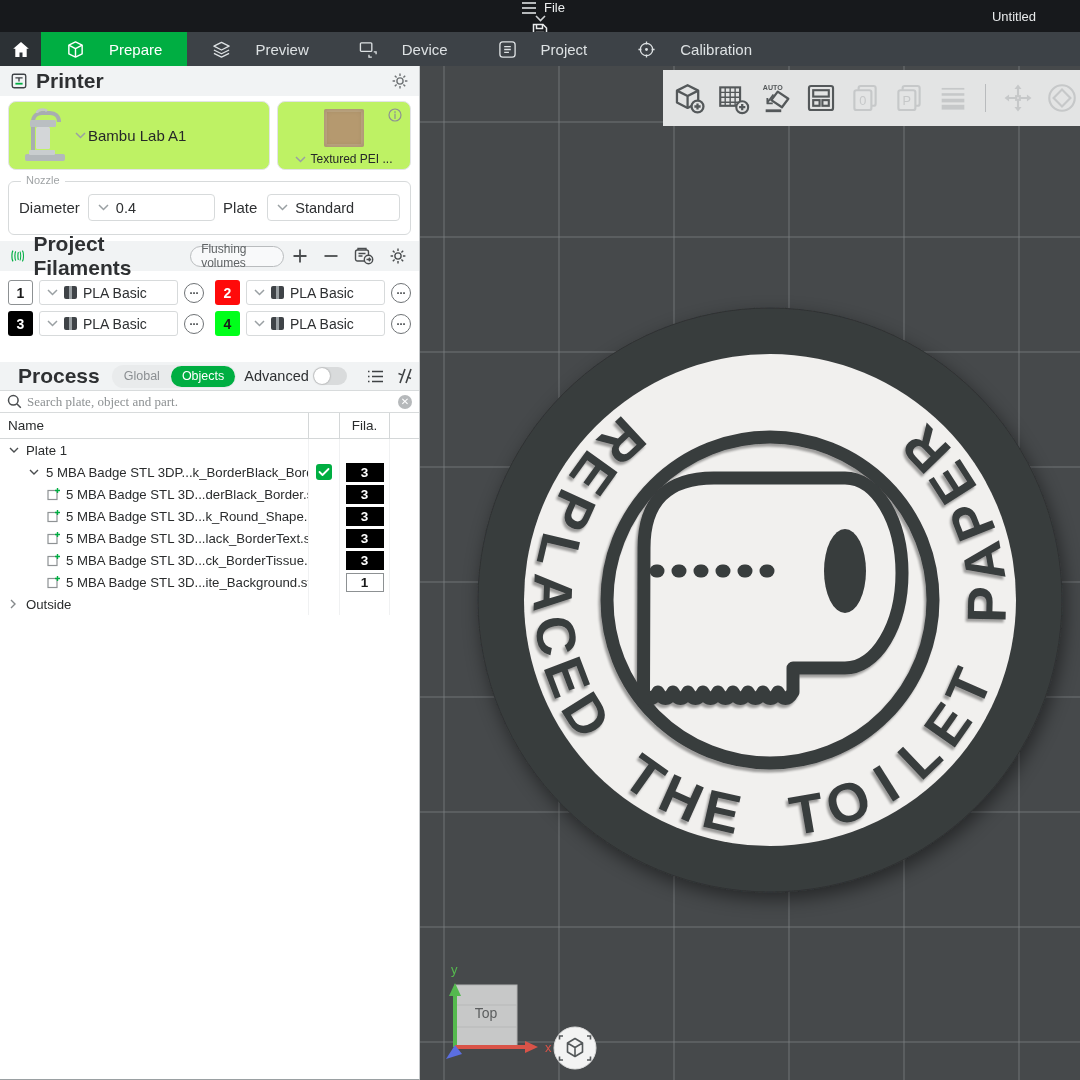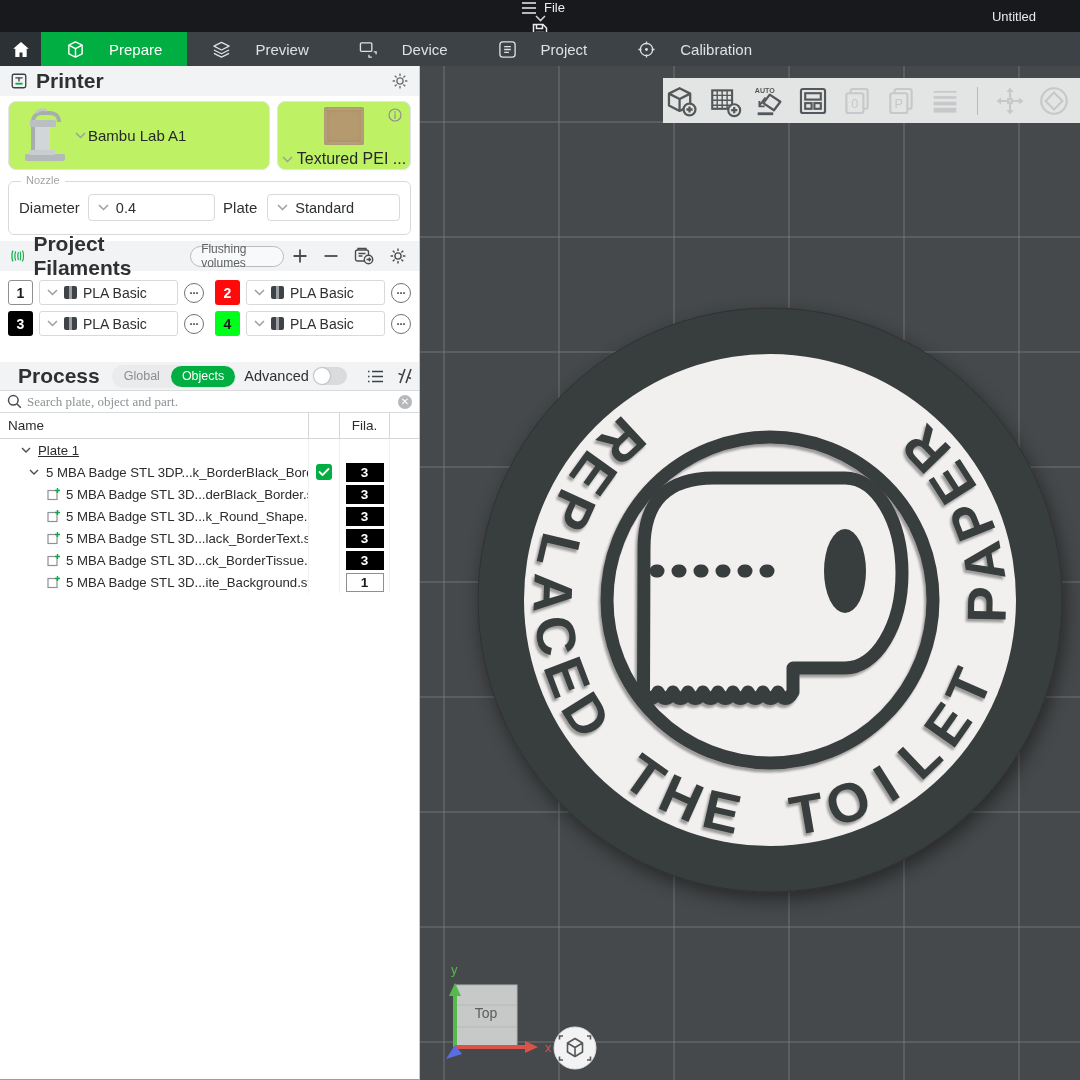--- a/index.html
+++ b/index.html
@@ -33,21 +33,21 @@
   .hdr-ico { display:flex; align-items:center; }
 
   .cards { display:flex; gap:7px; padding:5px 8px 4px; height:78px; }
   .card { border:1px solid #e2e4e6; border-radius:8px; background:#bef264; }
   .printer-card { flex:1; display:flex; align-items:center; gap:2px; padding:2px 8px; }
   .printer-card .pname { font-size:15px; color:#262829; }
   .plate-card { width:134px; position:relative; display:flex; flex-direction:column;
     align-items:center; justify-content:center; padding-top:4px; }
   .plate-thumb { width:40px; height:38px; background:#b5996f; border-radius:2px;
     box-shadow: inset 0 0 0 3px rgba(255,255,255,.12), inset 0 0 6px rgba(0,0,0,.18); }
-  .plate-name { display:flex; align-items:center; gap:4px; font-size:16px; color:#262829; margin-top:5px; }
+  .plate-name { display:flex; align-items:center; gap:4px; font-size:12px; color:#262829; margin-top:5px; }
   .info-badge { position:absolute; top:6px; right:8px; }
 
   .nozzle-fieldset { margin:7px 8px 0; border:1px solid #d7dadb; border-radius:6px;
     padding:12px 10px 13px; display:flex; align-items:center; gap:8px; position:relative; }
   .legend { position:absolute; top:-8px; left:12px; background:#fff; padding:0 5px;
     font-size:11px; color:#a0a4a6; }
   .fld-label { font-size:15px; color:#2e3032; }
   .dd { border:1px solid #d7dadb; border-radius:4px; height:27px; display:flex;
     align-items:center; gap:7px; padding:0 9px; font-size:14.5px; color:#2e3032; background:#fff; }
   .dd-diam { width:136px; } .dd-flow { width:142px; margin-left:2px; }
@@ -99,22 +99,22 @@
   .col-check { width:31px; } .col-fila { width:50px; } .col-extra { width:30px; }
   .tree-header .tr-col { border-left:1px solid #d4d7d8; }
   .tree-row .tr-col { border-left:1px solid #f0f1f2; }
   .fila-badge { min-width:38px; height:19px; display:flex; align-items:center; justify-content:center;
     font-size:13.5px; font-weight:bold; }
   .glyph { width:15px; display:flex; justify-content:center; flex:none; }
 
   
   .viewport { position:absolute; left:420px; top:66px; width:660px; height:1014px; background:#46494b; }
   .vp-canvas { position:absolute; left:0; top:0; }
-  .vp-toolbar { position:absolute; left:243px; top:12px; right:0; height:45px; background:#e3e4e4;
-    display:flex; align-items:center; gap:8px; padding:0 0; overflow:hidden; }
+  .vp-toolbar { position:absolute; left:243px; top:4px; right:0; height:56px; background:#e3e4e4;
+    display:flex; align-items:center; gap:8px; padding:0 8px; overflow:hidden; }
   .tbi { width:36px; height:36px; display:flex; align-items:center; justify-content:center; flex:none; }
   .vp-tb-divider { width:1px; height:28px; background:#b9bbbd; margin:0 6px; flex:none; }
 </style>
 </head>
 <body>
 
 <div class="titlebar">
   <div class="menu-file">
     <svg width="16" height="14" viewBox="0 0 16 14" fill="none" stroke="#eceeef" stroke-width="1.7">
         <path d="M1 2h14M1 7h14M1 12h14"></path>
@@ -373,21 +373,21 @@
   </div>
 
   <div class="tree-header">
     <div class="tr-name" style="padding-left:8px">Name</div>
     <div class="tr-col col-check"></div>
     <div class="tr-col col-fila">Fila.</div>
     <div class="tr-col col-extra"></div>
   </div>
   <div id="tree-rows">
       <div class="tree-row">
-        <div class="tr-name" style="padding-left: 18px; text-decoration: underline;">
+        <div class="tr-name" style="padding-left: 6px;">
           <span class="glyph">
             <svg width="10" height="7" viewBox="0 0 10 7" fill="none" stroke="#4a4d4f" stroke-width="1.4">
               <path d="m1 1 4 4 4-4"></path>
             </svg>
           </span>
           <span>Plate 1</span>
         </div>
         <div class="tr-col col-check"></div>
         <div class="tr-col col-fila"></div>
         <div class="tr-col col-extra"></div>
@@ -485,20 +485,33 @@
               <rect x="1" y="3.5" width="9" height="9" stroke="#8e9294" stroke-width="1.2"></rect>
               <path d="M10.5 1v5M8 3.5h5" stroke="#00ae42" stroke-width="1.4"></path>
             </svg>
           </span>
           <span>5 MBA Badge STL 3D...ite_Background.stl</span>
         </div>
         <div class="tr-col col-check"></div>
         <div class="tr-col col-fila">
           <span class="fila-badge" style="background: rgb(255, 255, 255); color: rgb(26, 26, 26); border: 1px solid rgb(141, 145, 147);">1</span>
         </div>
+        <div class="tr-col col-extra"></div>
+      </div>
+      <div class="tree-row">
+        <div class="tr-name" style="padding-left: 6px;">
+          <span class="glyph">
+            <svg width="7" height="10" viewBox="0 0 7 10" fill="none" stroke="#85898b" stroke-width="1.4">
+              <path d="m1 1 4 4-4 4"></path>
+            </svg>
+          </span>
+          <span>Outside</span>
+        </div>
+        <div class="tr-col col-check"></div>
+        <div class="tr-col col-fila"></div>
         <div class="tr-col col-extra"></div>
       </div>
     </div>
 </div>
 
 <div class="viewport">
   <svg class="vp-canvas" id="vp-svg" width="660" height="1014" viewBox="0 0 660 1014" style="background: rgb(70, 73, 75);">
     <g id="grid-lines">
         <line x1="24" y1="0" x2="24" y2="1014" stroke="#7e8284" stroke-width="0.9" opacity="0.85"></line>
         <line x1="139" y1="0" x2="139" y2="1014" stroke="#7e8284" stroke-width="0.9" opacity="0.85"></line>

